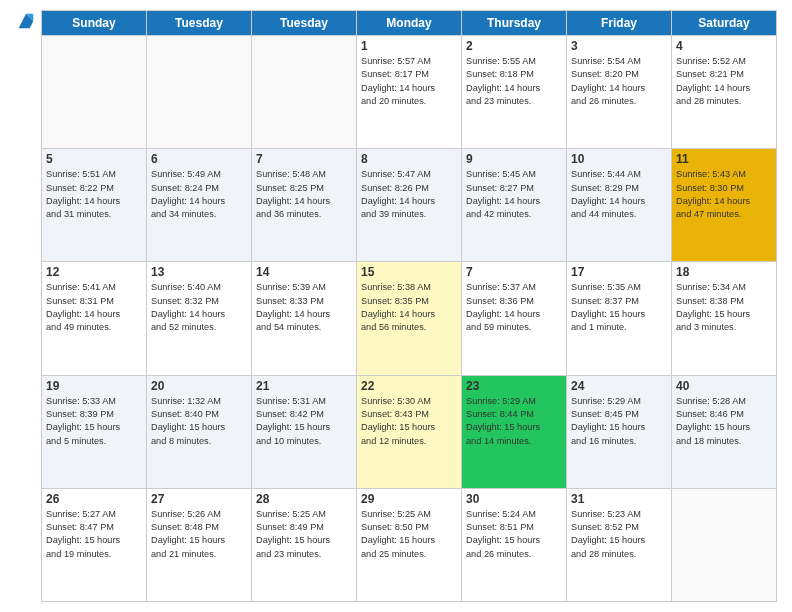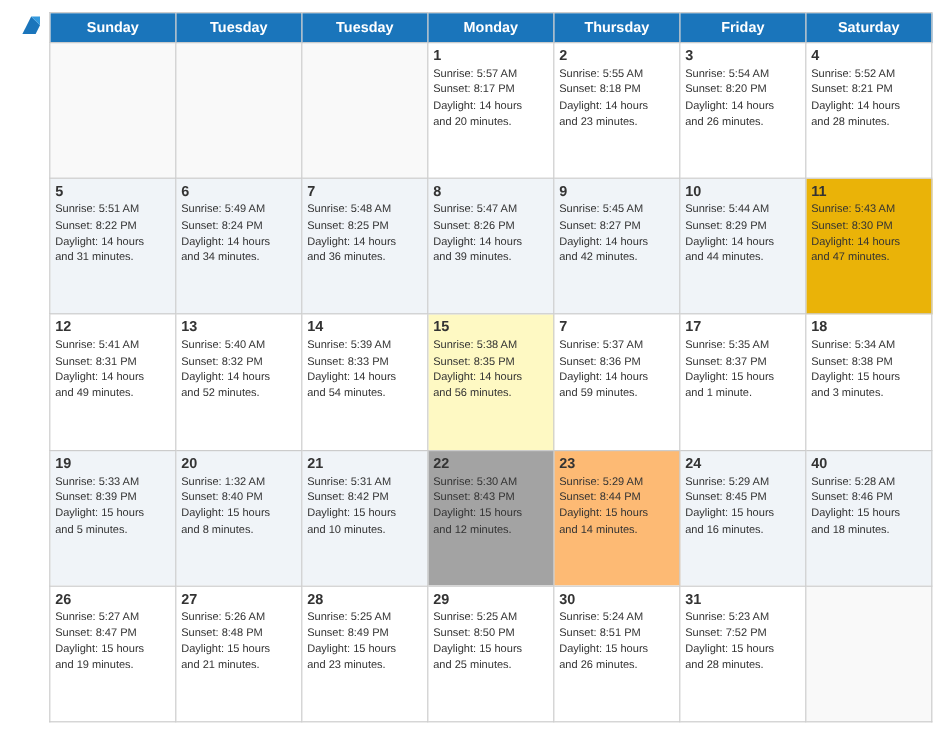--- a/index.html
+++ b/index.html
@@ -289,28 +289,28 @@
 Daylight: 15 hours
 and 8 minutes.</div>
           </td>
           <td style="background: rgb(240, 244, 248);">
             <span class="day-num">21</span>
             <div class="day-info" style="white-space: pre-line;">Sunrise: 5:31 AM
 Sunset: 8:42 PM
 Daylight: 15 hours
 and 10 minutes.</div>
           </td>
-          <td style="background: #a3a3a3;">
+          <td style="background: #fef9c3;">
             <span class="day-num">22</span>
             <div class="day-info" style="white-space: pre-line;">Sunrise: 5:30 AM
 Sunset: 8:43 PM
 Daylight: 15 hours
 and 12 minutes.</div>
           </td>
-          <td style="background: #fdba74;">
+          <td style="background: #22c55e;">
             <span class="day-num">23</span>
             <div class="day-info" style="white-space: pre-line;">Sunrise: 5:29 AM
 Sunset: 8:44 PM
 Daylight: 15 hours
 and 14 minutes.</div>
           </td>
           <td style="background: rgb(240, 244, 248);">
             <span class="day-num">24</span>
             <div class="day-info" style="white-space: pre-line;">Sunrise: 5:29 AM
 Sunset: 8:45 PM
@@ -357,21 +357,21 @@
           <td style="background: rgb(255, 255, 255);">
             <span class="day-num">30</span>
             <div class="day-info" style="white-space: pre-line;">Sunrise: 5:24 AM
 Sunset: 8:51 PM
 Daylight: 15 hours
 and 26 minutes.</div>
           </td>
           <td style="background: rgb(255, 255, 255); margin-left: 27px;">
             <span class="day-num">31</span>
             <div class="day-info" style="white-space: pre-line;">Sunrise: 5:23 AM
-Sunset: 7:52 PM
+Sunset: 8:52 PM
 Daylight: 15 hours
 and 28 minutes.</div>
           </td>
           <td class="empty"></td>
         </tr>
       </tbody>
   </table>
 </div>
 
 </body></html>

